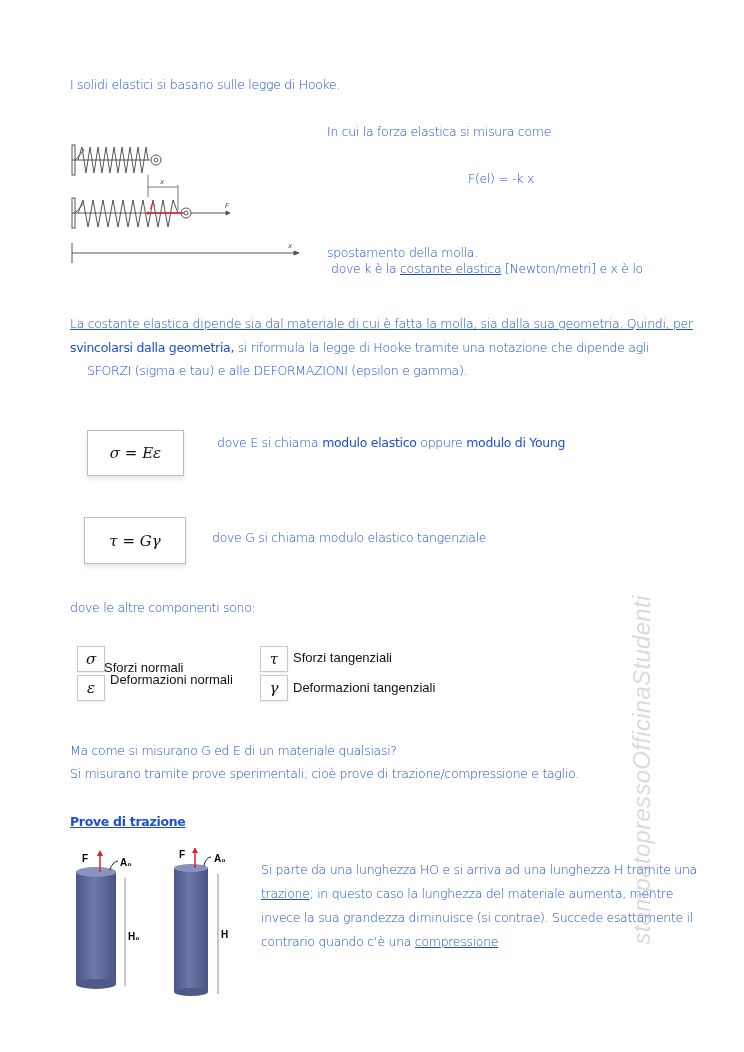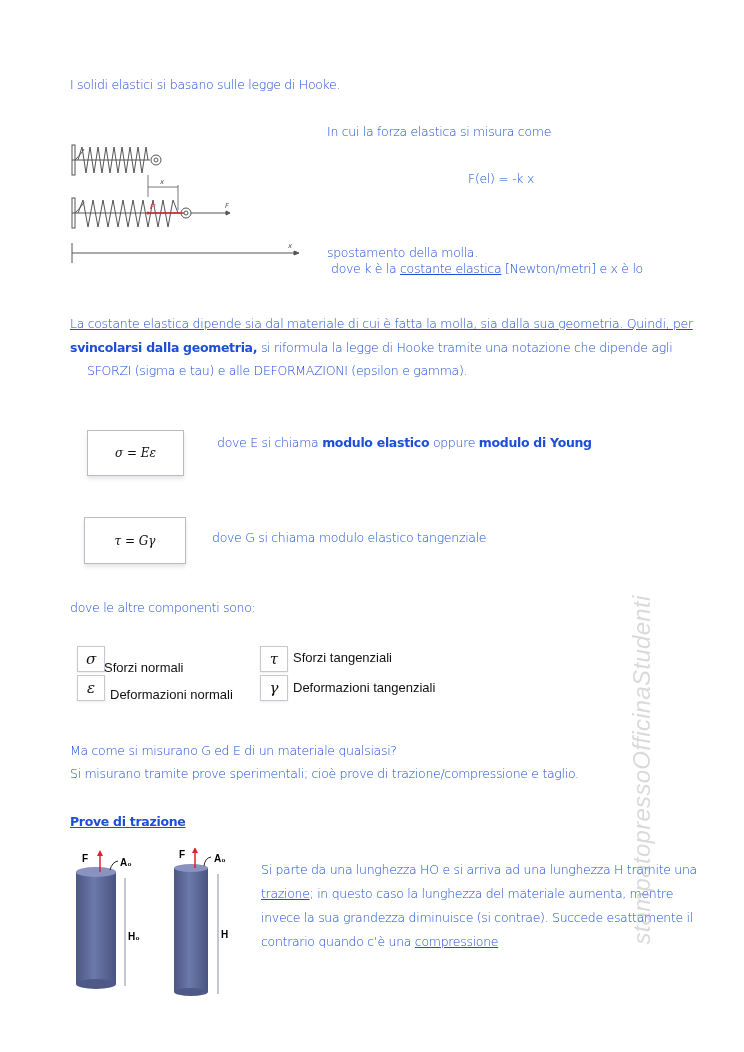--- a/index.html
+++ b/index.html
@@ -3,26 +3,26 @@
 <meta charset="utf-8">
 <style>
   html, body { margin: 0; padding: 0; background: #ffffff; }
   body {
     width: 744px; height: 1052px; position: relative; overflow: hidden;
     font-family: "DejaVu Sans", sans-serif; color: #111;
   }
   .hw { font-family: "DejaVu Sans", sans-serif; font-size: 12.5px; letter-spacing: -0.3px; font-weight: 300; color: #1d4ed8; }
   .abs { position: absolute; }
   .line { position: absolute; white-space: nowrap; }
-  b, .bold { font-weight: 700; margin-top: 14px; }
+  b, .bold { font-weight: 400; margin-top: 14px; }
   u { text-decoration: underline; }
   .formula-box {
     position: absolute; border: 1.5px solid #b9bcc6; background: #fff;
     box-shadow: 0 3px 4px rgba(0,0,0,0.10);
-    font-family: "DejaVu Serif", serif; font-style: italic; font-size: 12px;
+    font-family: "DejaVu Serif", serif; font-style: italic; font-size: 15px;
     display: flex; align-items: center; justify-content: center; color: #111;
   }
   .sym-cell {
     position: absolute; width: 26px; height: 24px; border: 1px solid #c6c8d0;
     display: flex; align-items: center; justify-content: center;
     font-family: "DejaVu Serif", serif; font-style: italic; font-size: 15px;
     box-shadow: 0 1px 2px rgba(0,0,0,0.08); background: #fff;
   }
   .sym-label { position: absolute; font-family: "Liberation Sans", sans-serif; font-size: 13px; color: #111; white-space: nowrap; }
   .watermark {
@@ -97,21 +97,21 @@
 <div class="formula-box" style="left:84px; top:517px; width:100px; height:45px;">
   <span>τ = Gγ</span>
 </div>
 <div class="line hw" style="left:212px; top:530px;">dove G si chiama modulo elastico tangenziale</div>
 
 <div class="line hw" style="left:70px; top:600px;">dove le altre componenti sono:</div>
 
 <div class="sym-cell" style="left:77px; top:646px;">σ</div>
 <div class="sym-label" style="left:104px; top:650px;margin-top:10px;">Sforzi normali</div>
 <div class="sym-cell" style="left:77px; top:675px;">ε</div>
-<div class="sym-label" style="left:110px; top:687px;">Deformazioni normali</div>
+<div class="sym-label" style="left:110px; top:672px;">Deformazioni normali</div>
 <div class="sym-cell" style="left:260px; top:646px;">τ</div>
 <div class="sym-label" style="left:293px; top:650px;">Sforzi tangenziali</div>
 <div class="sym-cell" style="left:260px; top:675px;">γ</div>
 <div class="sym-label" style="left:293px; top:680px;">Deformazioni tangenziali</div>
 
 <div class="line hw" style="left:70px; top:743px;text-align:right;">Ma come si misurano G ed E di un materiale qualsiasi?</div>
 <div class="line hw" style="left:70px; top:766px;">Si misurano tramite prove sperimentali; cioè prove di trazione/compressione e taglio.</div>
 
 <div class="line hw" style="left:70px; top:814px; font-weight:700; text-decoration:underline;">Prove di trazione</div>
 

